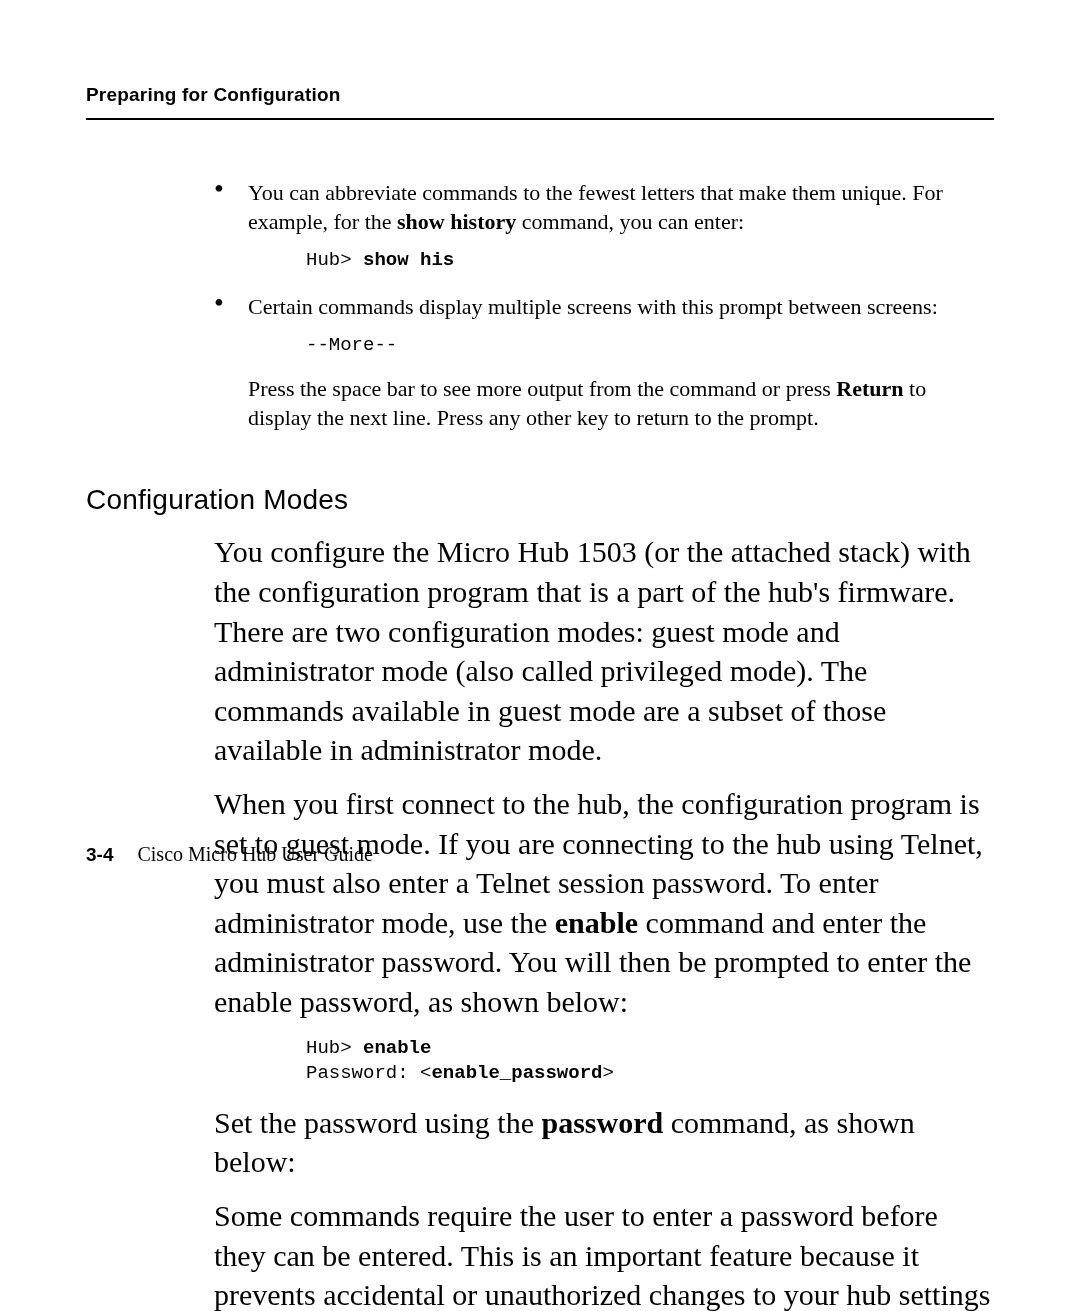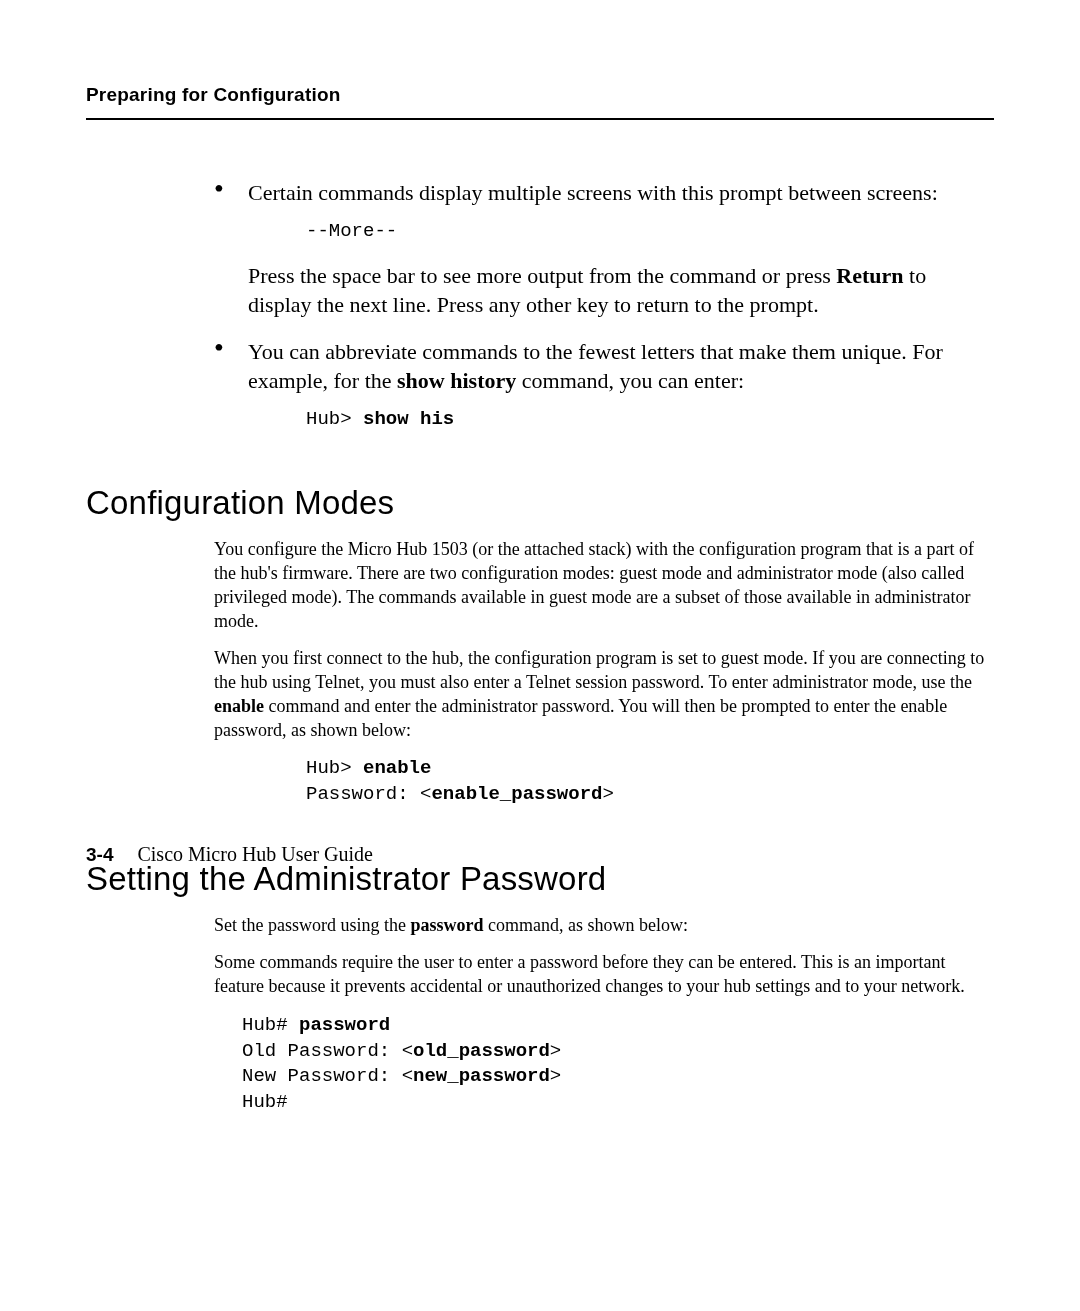--- a/index.html
+++ b/index.html
@@ -49,21 +49,21 @@
   }
   ul.bullets > li::before {
     content: "•";
     position: absolute;
     left: 0;
     top: -3px;
     font-size: 28px;
     line-height: 1;
   }
   .body-p {
-    font-size: 18px;
+    font-size: 30px;
     line-height: 1.32;
     margin: 9px 0 14px 0;
   }
   .li-follow {
     font-size: 22px;
     line-height: 1.32;
     margin: 16px 0 0 34px;
   }
   .code {
     font-family: "Courier New", Courier, monospace;
@@ -75,21 +75,21 @@
   .code-in-li {
     font-family: "Courier New", Courier, monospace;
     font-size: 19px;
     white-space: pre;
     margin: 12px 0 12px 58px;
     line-height: 1.35;
   }
   .h2 {
     font-family: Arial, Helvetica, sans-serif;
     font-weight: 400;
-    font-size: 33px;
+    font-size: 28px;
     margin: 52px 0 16px -128px;
     letter-spacing: 0.2px;
   }
   strong { font-weight: bold; }
   .footer {
     position: absolute;
     left: 86px;
     bottom: 124px;
     font-family: "Times New Roman", Times, serif;
     font-size: 20px;
@@ -106,41 +106,40 @@
 
 <div class="page">
 
   <div class="running-head">Preparing for Configuration</div>
   <hr class="rule">
 
   <div class="content">
 
     <ul class="bullets">
       <li>
+        <span>You can abbreviate commands to the fewest letters that make them unique. For example, for the </span><strong>show history</strong><span> command, you can enter:</span>
+        <div class="code-in-li"><span>Hub&gt; </span><strong>show his</strong></div>
+      </li>
+      <li>
         <span>Certain commands display multiple screens with this prompt between screens:</span>
         <div class="code-in-li">--More--</div>
         <div class="li-follow" style="margin-left:0;">
           <span>Press the space bar to see more output from the command or press </span><strong>Return</strong><span> to display the next line. Press any other key to return to the prompt.</span>
         </div>
-      </li>
-      <li>
-        <span>You can abbreviate commands to the fewest letters that make them unique. For example, for the </span><strong>show history</strong><span> command, you can enter:</span>
-        <div class="code-in-li"><span>Hub&gt; </span><strong>show his</strong></div>
       </li>
     </ul>
 
     <h2 class="h2">Configuration Modes</h2>
     <p class="body-p">You configure the Micro Hub 1503 (or the attached stack) with the configuration program that is a part of the hub's firmware. There are two configuration modes: guest mode and administrator mode (also called privileged mode). The commands available in guest mode are a subset of those available in administrator mode.</p>
     <p class="body-p">
       <span>When you first connect to the hub, the configuration program is set to guest mode. If you are connecting to the hub using Telnet, you must also enter a Telnet session password. To enter administrator mode, use the </span><strong>enable</strong><span> command and enter the administrator password. You will then be prompted to enter the enable password, as shown below:</span>
     </p>
     <div class="code" style=""><span>Hub&gt; </span><strong>enable</strong>
 <span>Password: &lt;</span><strong>enable_password</strong><span>&gt;</span></div>
 
-    <h2 class="h2">Setting the Administrator Password</h2>
     <p class="body-p">
       <span>Set the password using the </span><strong>password</strong><span> command, as shown below:</span>
     </p>
     <p class="body-p">Some commands require the user to enter a password before they can be entered. This is an important feature because it prevents accidental or unauthorized changes to your hub settings and to your network.</p>
     <div class="code" style="margin-left:28px;"><span>Hub# </span><strong>password</strong>
 <span>Old Password: &lt;</span><strong>old_password</strong><span>&gt;</span>
 <span>New Password: &lt;</span><strong>new_password</strong><span>&gt;</span>
 <span>Hub#</span></div>
 
   </div>

